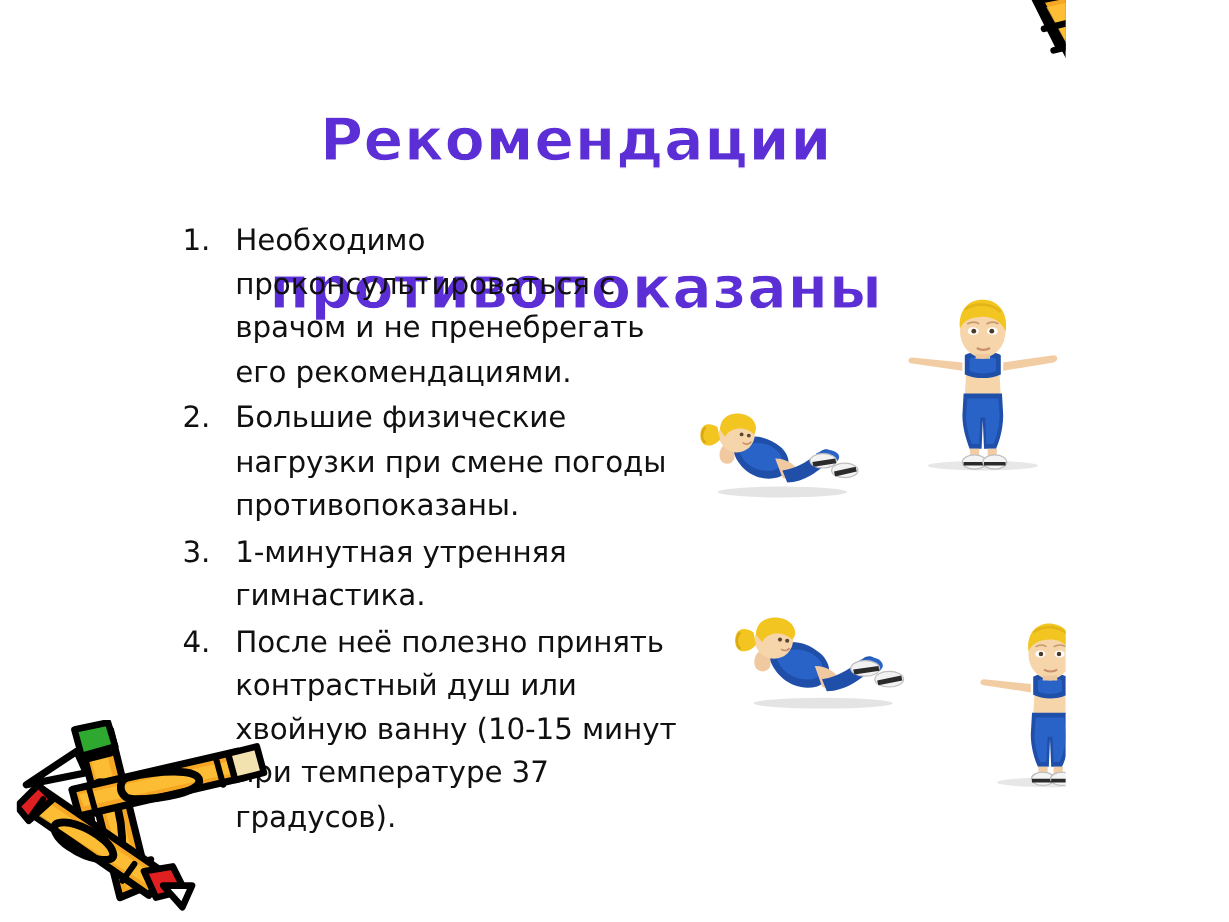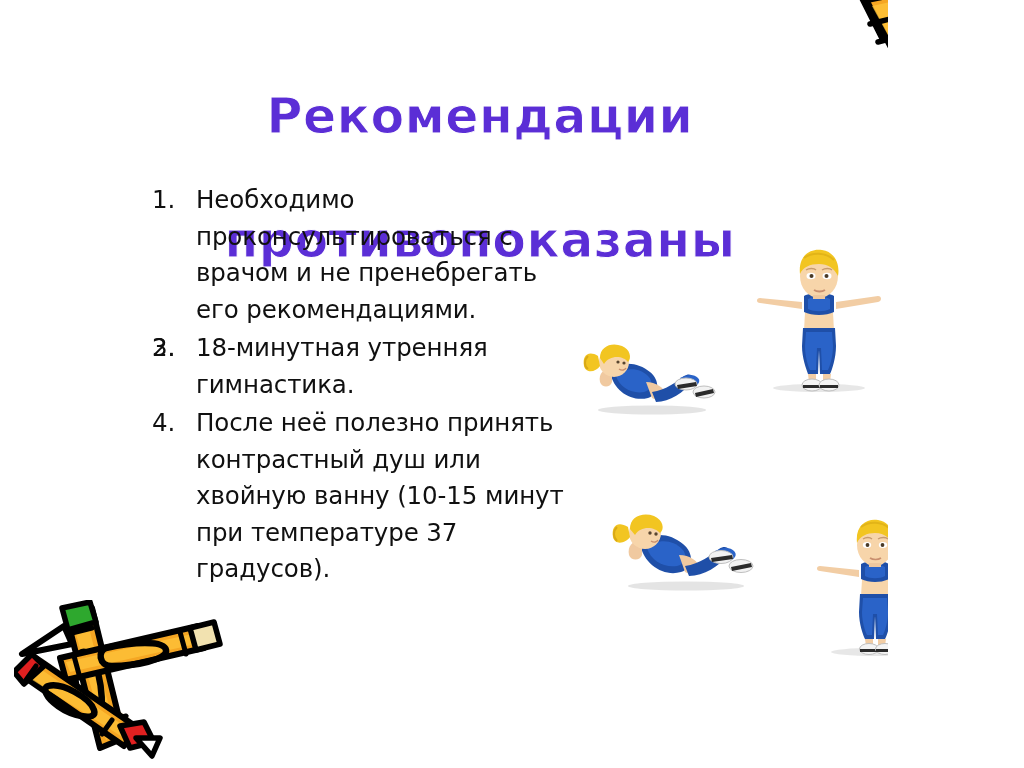--- a/index.html
+++ b/index.html
@@ -112,25 +112,26 @@
 
   <div id="bodylist">
 
     <div class="litem">
       <span class="lnum">1.</span>
       <span class="ltext">Необходимо проконсультироваться с врачом и не пренебрегать его рекомендациями.</span>
     </div>
 
     <div class="litem">
       <span class="lnum">2.</span>
+      <span class="ltext"> Большие физические нагрузки при смене погоды противопоказаны.</span>
     </div>
 
     <div class="litem">
       <span class="lnum">3.</span>
-      <span class="ltext"> 18-минутная утренняя гимнастика.</span>
+      <span class="ltext"> 1-минутная утренняя гимнастика.</span>
     </div>
 
     <div class="litem">
       <span class="lnum">4.</span>
       <span class="ltext">После неё полезно принять контрастный душ или хвойную ванну (10-15 минут при температуре 37 градусов).</span>
     </div>
 
   </div>
 
   <svg id="crayon-tr" viewBox="0 0 190 240">

